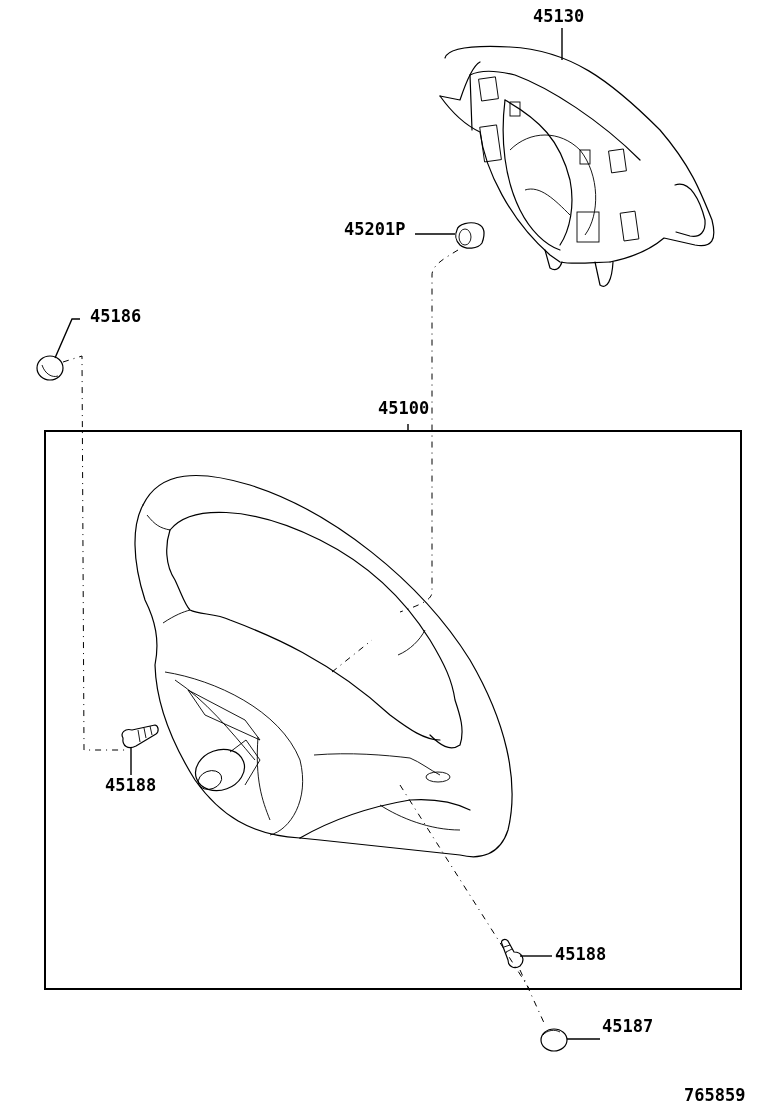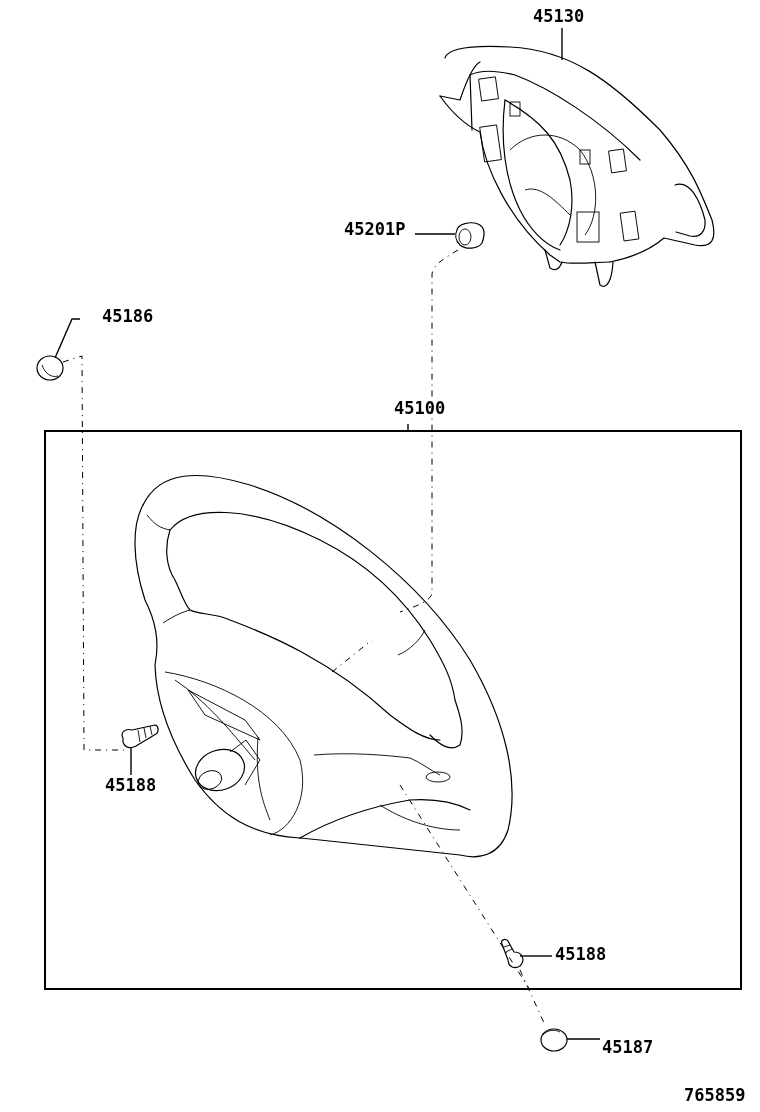--- a/index.html
+++ b/index.html
@@ -114,20 +114,20 @@
 
     <g>
       <ellipse class="stroke" cx="554" cy="1040" rx="13" ry="11"></ellipse>
       <path class="thin" d="M543,1035 C547,1030 555,1029 560,1032"></path>
       <line class="lead" x1="567" y1="1039" x2="600" y2="1039"></line>
     </g>
   </svg>
 
   <span class="label" style="left:533px; top:8px;">45130</span>
   <span class="label" style="left:344px; top:221px;">45201P</span>
-  <span class="label" style="left:102px; top:308px;">45186</span>
-  <span class="label" style="left:394px; top:400px;">45100</span>
+  <span class="label" style="left:90px; top:308px;">45186</span>
+  <span class="label" style="left:378px; top:400px;">45100</span>
   <span class="label" style="left:105px; top:777px;">45188</span>
   <span class="label" style="left:555px; top:946px;">45188</span>
-  <span class="label" style="left:602px; top:1039px;">45187</span>
+  <span class="label" style="left:602px; top:1018px;">45187</span>
   <span class="label" style="left:684px; top:1087px;">765859</span>
 
 </div>
 
 </body></html>

